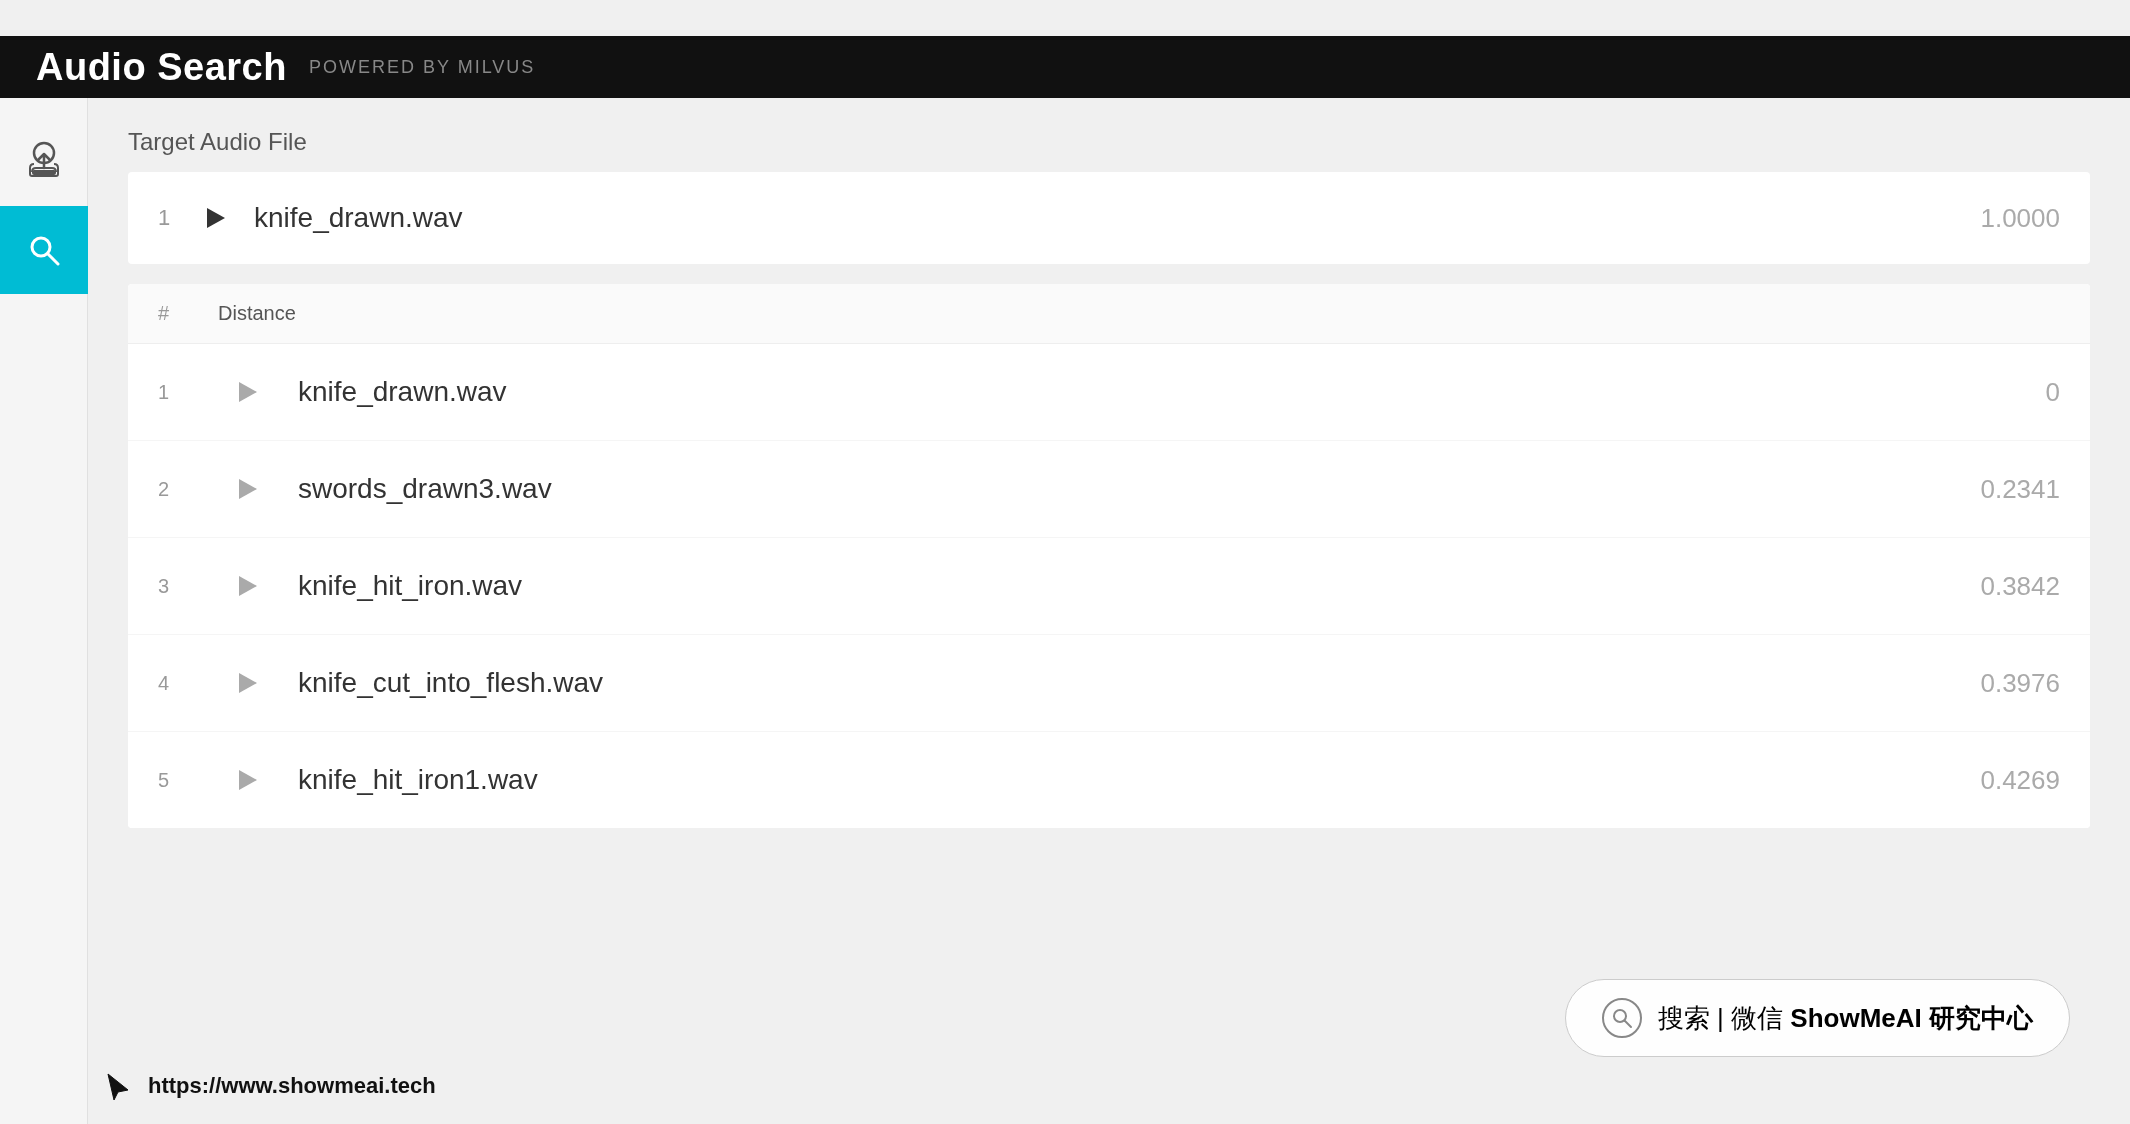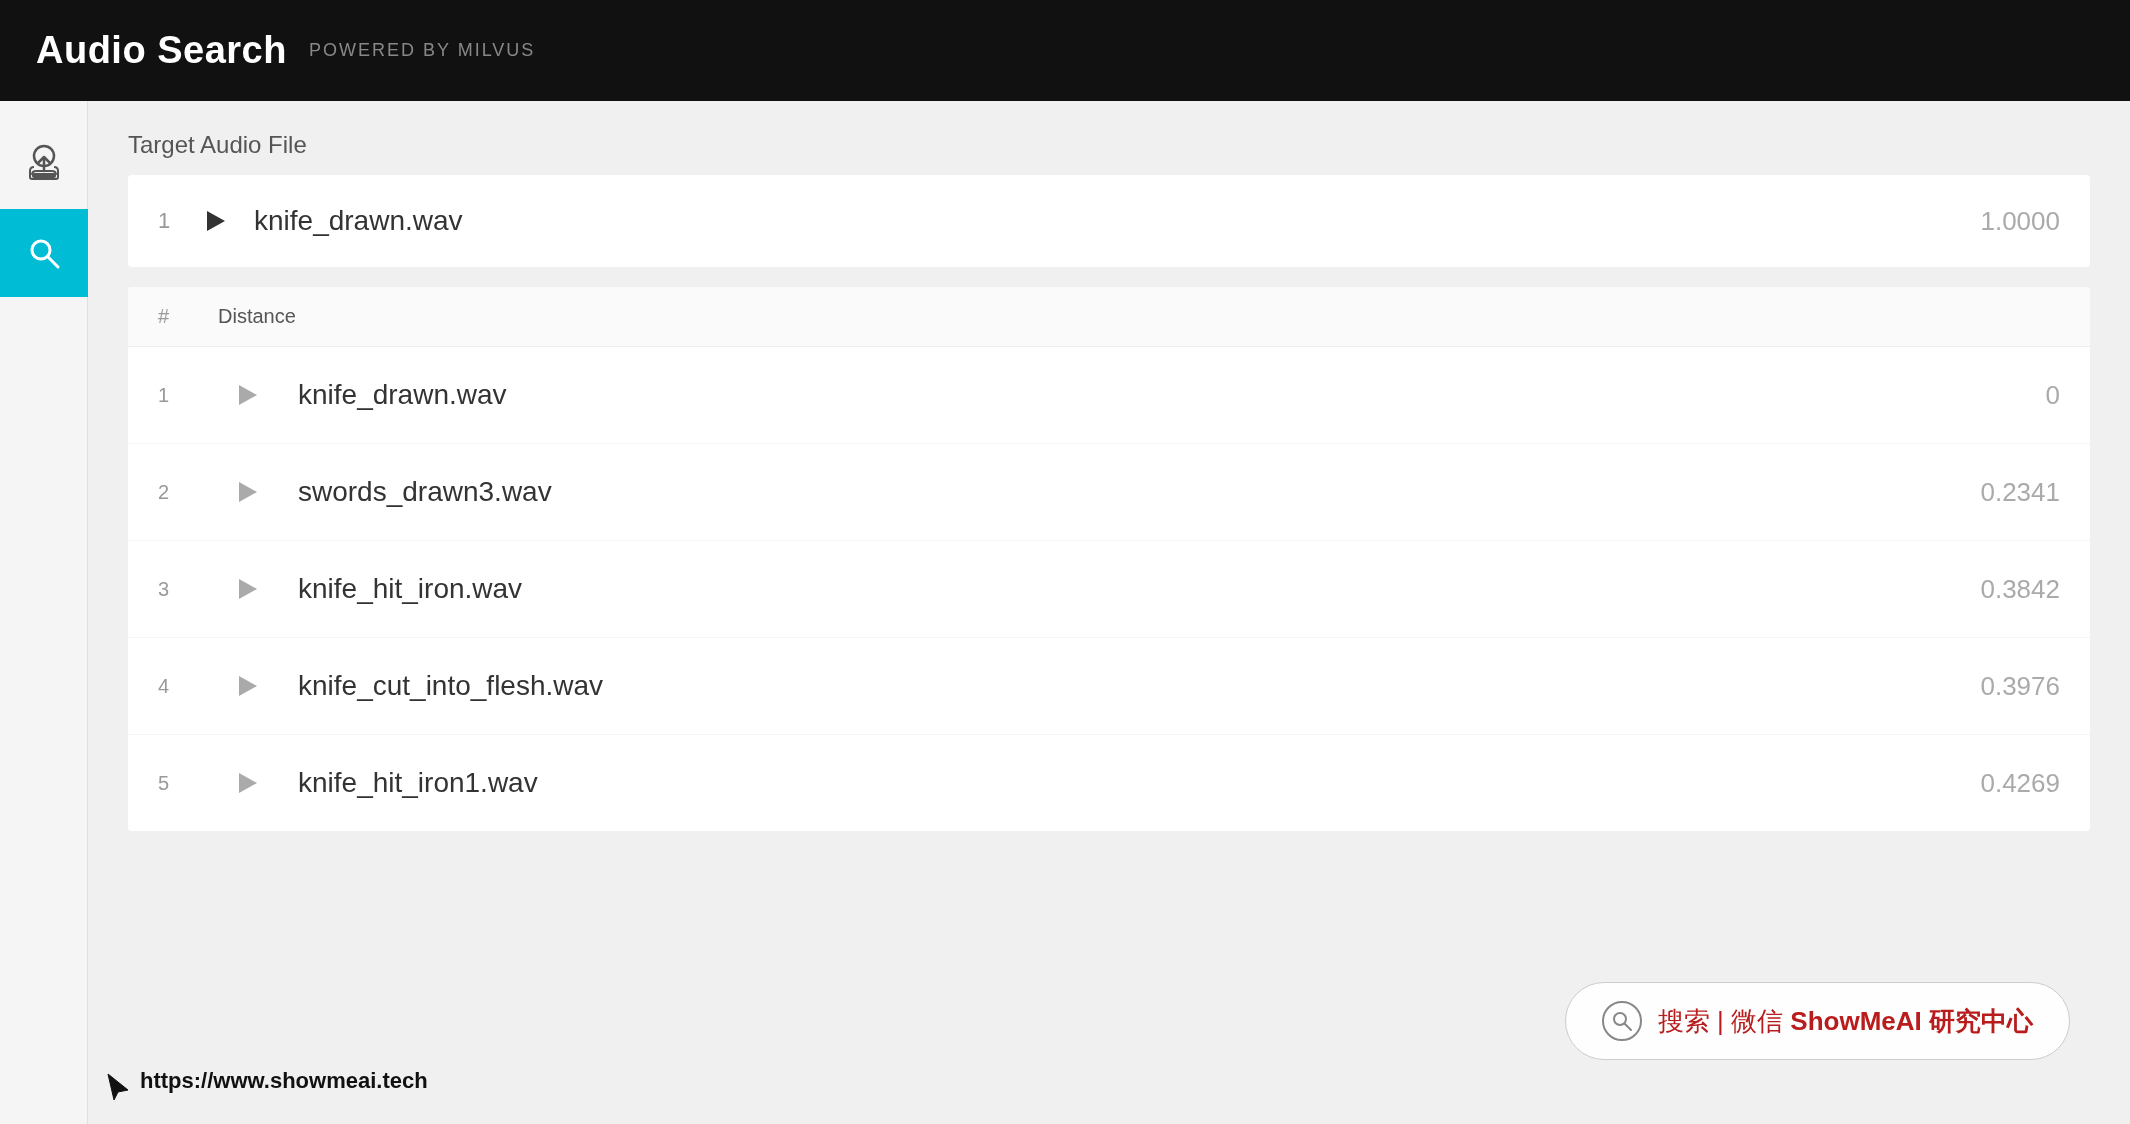--- a/index.html
+++ b/index.html
@@ -7,24 +7,25 @@
       font-family: -apple-system, BlinkMacSystemFont, 'Segoe UI', Arial, sans-serif;
       background: #f0f0f0;
       width: 2130px;
       height: 1124px;
       overflow: hidden;
     }
 
     
     .header {
       background: #111;
-      height: 101px;
+      height: 62px;
       display: flex;
       align-items: center;
       padding: 0 36px;
+      margin-top: 36px;
     }
     .header-title {
       color: #fff;
       font-size: 38px;
       font-weight: 700;
       letter-spacing: 0.5px;
     }
     .header-powered {
       color: #888;
       font-size: 18px;
@@ -223,35 +224,35 @@
       width: 40px;
       height: 40px;
       border: 2.5px solid #888;
       border-radius: 50%;
       display: flex;
       align-items: center;
       justify-content: center;
     }
     .watermark-text {
       font-size: 26px;
-      color: #b91c1c;
+      color: #000000;
       font-weight: 400;
     }
     .watermark-text strong {
       font-weight: 700;
     }
 
     
     .footer-link {
       position: absolute;
       bottom: 20px;
       left: 100px;
       display: flex;
-      align-items: flex-start;
-      gap: 4px;
+      align-items: center;
+      gap: 12px;
     }
     .footer-icon {
       width: 36px;
       height: 36px;
     }
     .footer-url {
       font-size: 22px;
       color: #111;
       font-weight: 700;
     }

